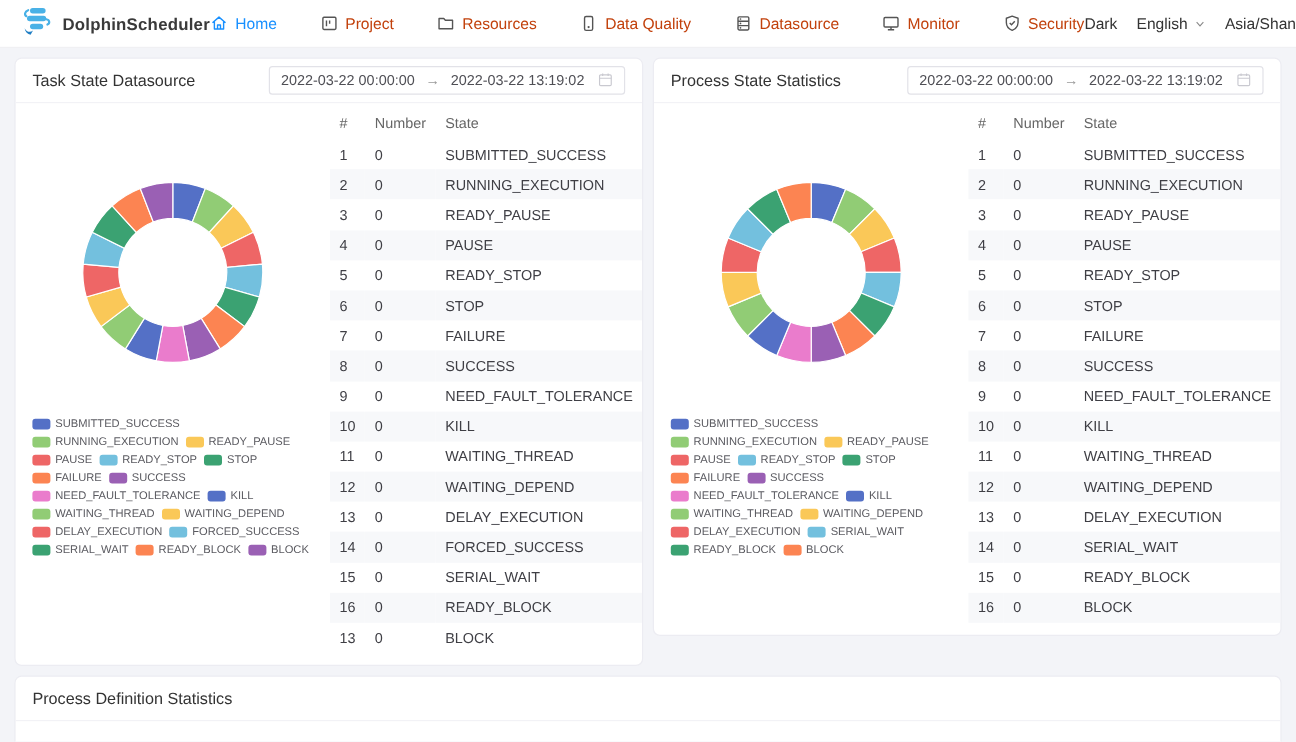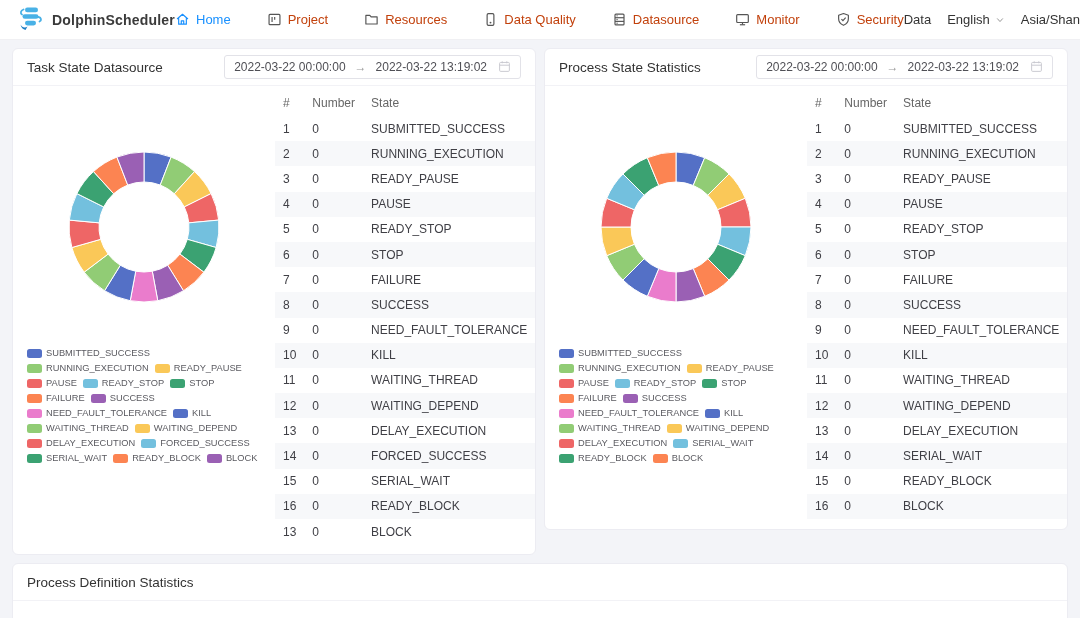--- a/index.html
+++ b/index.html
@@ -136,21 +136,21 @@
         <span class="icon">
           <svg width="15" height="15" viewBox="0 0 16 16">
             <path d="M8 1.6 L13.2 3.4 V7.2 C13.2 10.7 11 13 8 14.2 C5 13 2.8 10.7 2.8 7.2 V3.4 Z" fill="none" stroke="currentColor" stroke-width="1.25" stroke-linejoin="round"></path>
             <polyline points="5.8,7.6 7.4,9.2 10.3,6.1" fill="none" stroke="currentColor" stroke-width="1.25"></polyline>
           </svg>
         </span>
         <span>Security</span>
       </div>
     </div>
   <div class="nav-right">
-    <span class="ctrl">Data</span>
+    <span class="ctrl">Dark</span>
     <span class="ctrl">
       <span>English</span>
       <span class="chev">
           <svg width="10" height="10" viewBox="0 0 16 16">
             <polyline points="3.5,5.5 8,10.5 12.5,5.5" fill="none" stroke="currentColor" stroke-width="1.4"></polyline>
           </svg>
         </span>
     </span>
     <span class="ctrl">
       <span>Asia/Shanghai</span>

